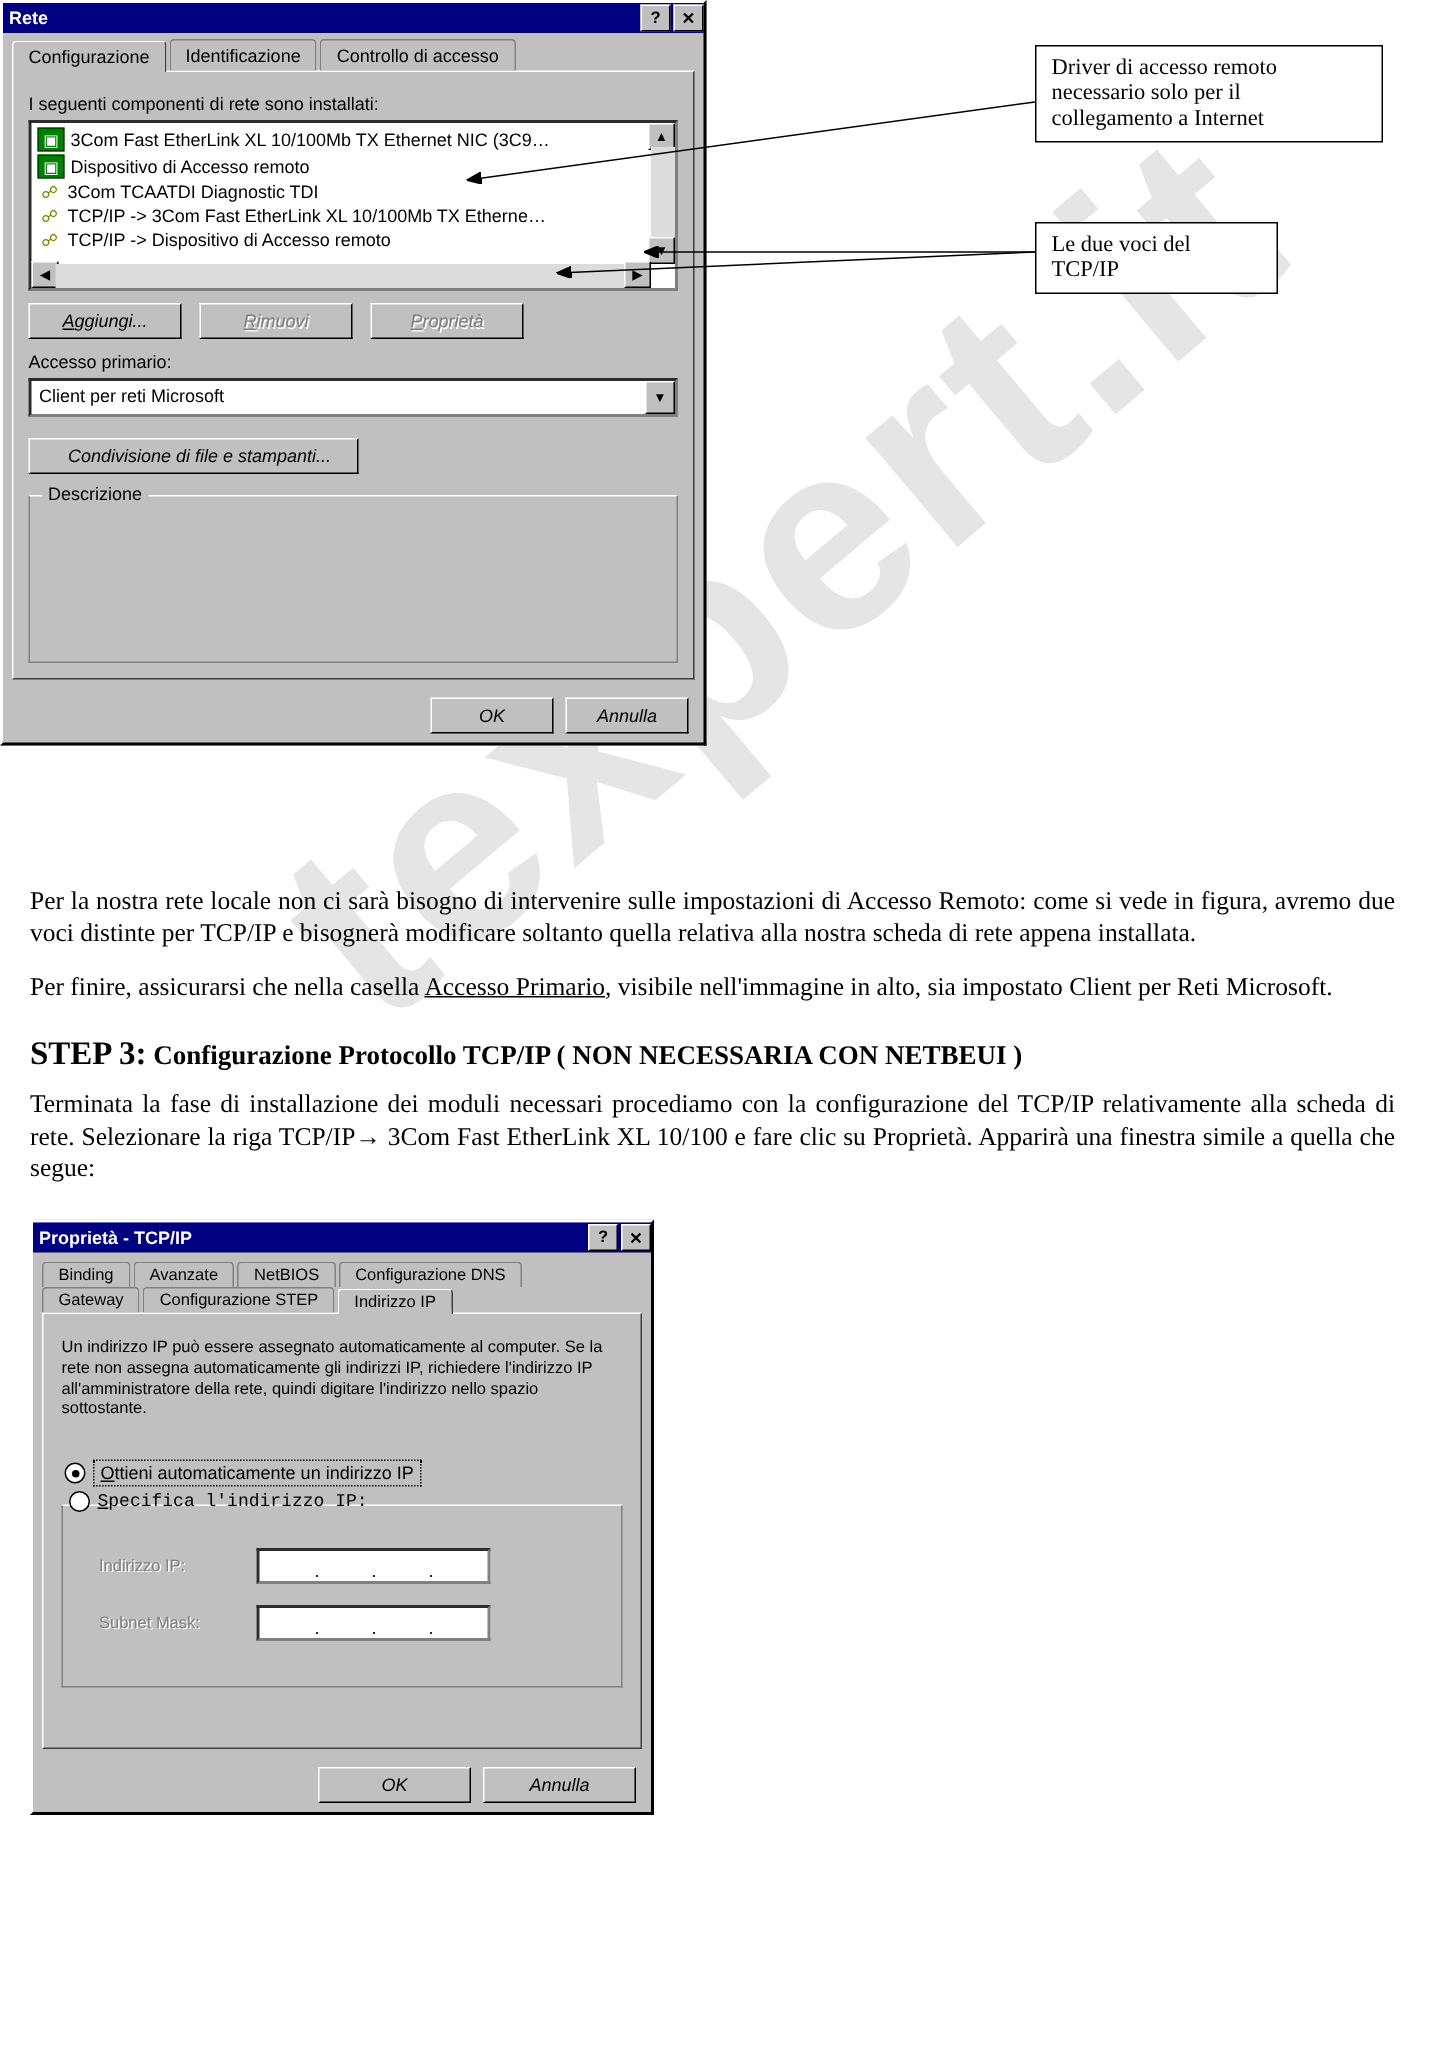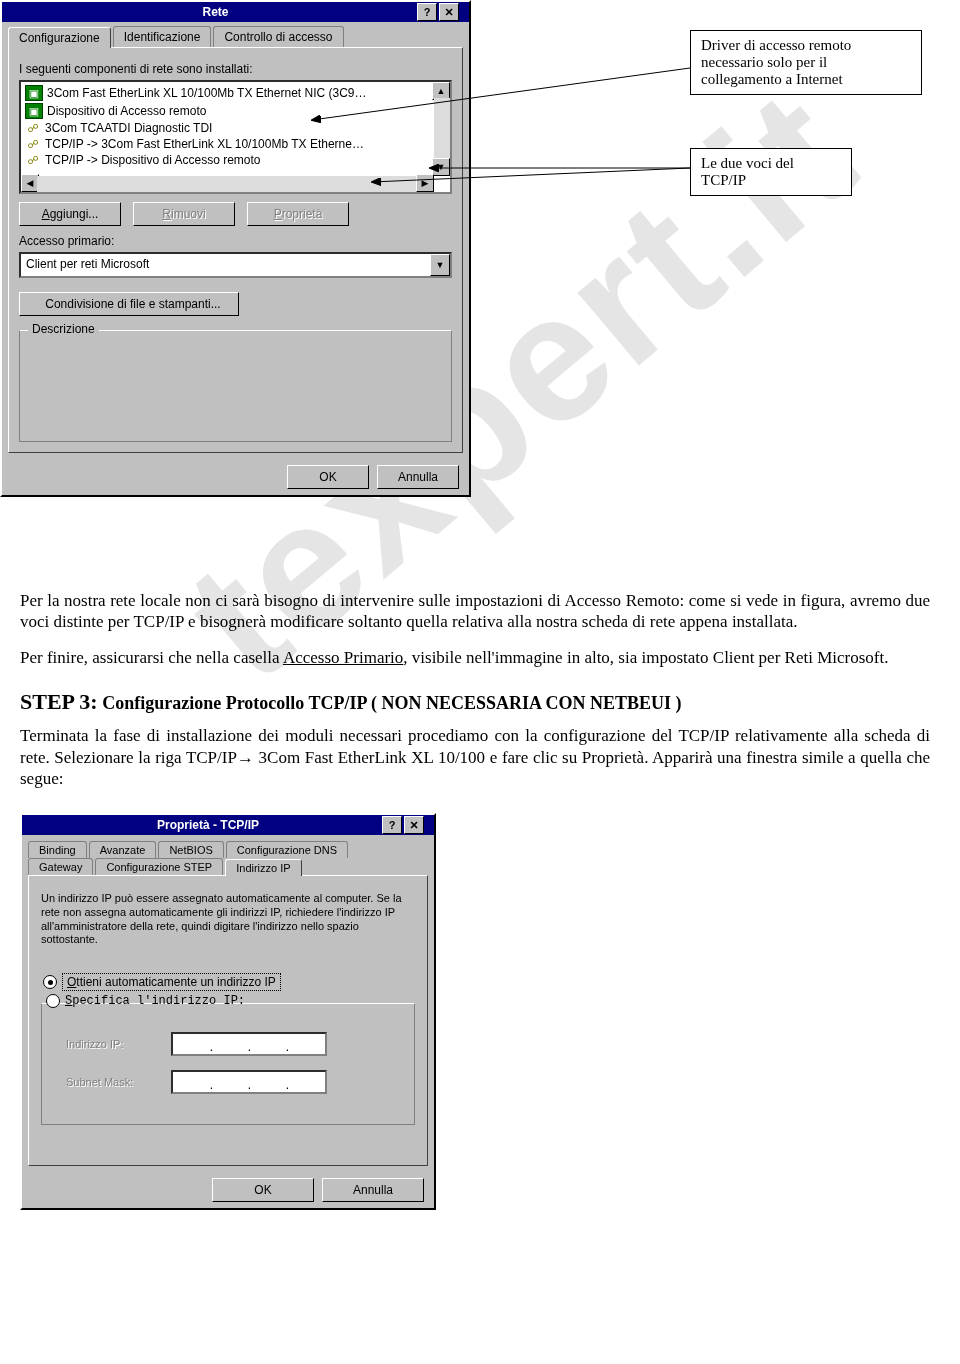--- a/index.html
+++ b/index.html
@@ -39,23 +39,22 @@
     border-left-color: #fff;
     font-family: "MS Sans Serif", Tahoma, sans-serif;
     font-size: 12px;
   }
   .titlebar {
     background: #000080;
     color: #fff;
     display: flex;
     align-items: center;
     height: 20px;
-    padding: 0 10px;
+    padding: 0 0;
     font-weight: bold;
-    text-align: center;
   }
   .titlebar .t-text { flex: 1; padding-left: 4px; }
   .titlebar .t-btn {
     width: 18px; height: 16px;
     background: #c0c0c0;
     border: 1px solid #000;
     border-top-color: #fff; border-left-color: #fff;
     margin-left: 2px;
     display: flex; align-items: center; justify-content: center;
     font-family: Arial; font-size: 11px; color: #000; font-weight: bold;
@@ -136,20 +135,21 @@
     background: #dcdcdc;
   }
   .btn {
     background: #c0c0c0;
     border: 1px solid #000;
     border-top-color: #fff; border-left-color: #fff;
     padding: 4px 0;
     text-align: center;
     min-width: 100px;
     display: inline-block;
+    font-style: italic;
   }
   .btn.disabled { color: #808080; text-shadow: 1px 1px 0 #fff; }
   .btn-row { display: flex; gap: 12px; margin: 8px 0; }
   .combo {
     display: flex; align-items: stretch; height: 22px;
   }
   .combo .combo-text { flex: 1; padding: 3px 5px; }
   .combo .combo-arrow {
     width: 18px; background: #c0c0c0;
     border: 1px solid #000; border-top-color:#fff; border-left-color:#fff;

